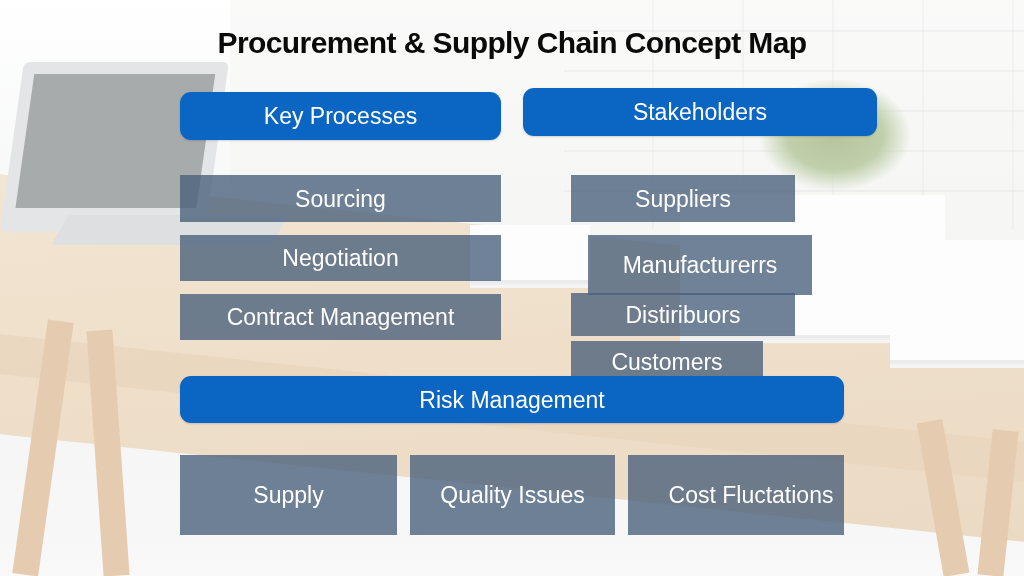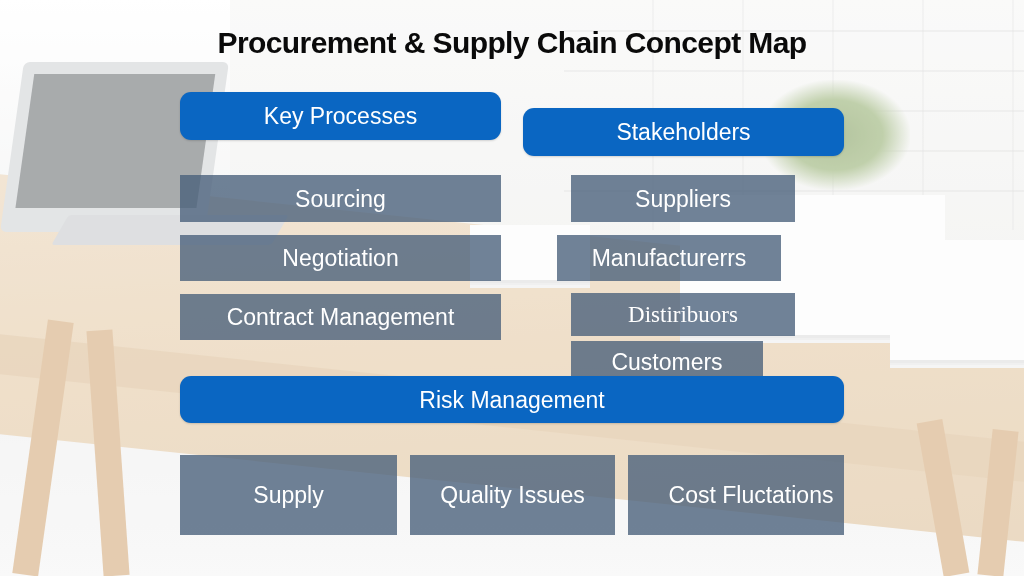--- a/index.html
+++ b/index.html
@@ -66,24 +66,24 @@
   <div class="haze"></div>
 </div>
 
 <div class="title">Procurement &amp; Supply Chain Concept Map</div>
 
 <div class="box hdr" style="left:180px;top:92px;width:321px;height:48px;">Key Processes</div>
 <div class="box item" style="left:180px;top:158px;width:321px;height:47px;">Sourcing</div>
 <div class="box item" style="left:180px;top:218px;width:321px;height:46px;">Negotiation</div>
 <div class="box item" style="left:180px;top:277px;width:321px;height:46px;">Contract Management</div>
 
-<div class="box hdr" style="left:523px;top:108px;width:321px;height:48px;">Stakeholders</div>
+<div class="box hdr" style="left:523px;top:88px;width:354px;height:48px;">Stakeholders</div>
 <div class="box item" style="left:571px;top:158px;width:224px;height:47px;">Suppliers</div>
-<div class="box item" style="left:557px;top:218px;width:224px;height:46px;">Manufacturerrs</div>
-<div class="box item" style="left:571px;top:276px;width:224px;height:43px;font-family:Liberation Serif, serif;">Distiribuors</div>
+<div class="box item" style="left:588px;top:218px;width:224px;height:60px;">Manufacturerrs</div>
+<div class="box item" style="left:571px;top:276px;width:224px;height:43px;">Distiribuors</div>
 <div class="box item" style="left:571px;top:324px;width:192px;height:42px;">Customers</div>
 
 <div class="box hdr" style="left:180px;top:376px;width:664px;height:47px;">Risk Management</div>
 <div class="box item" style="left:180px;top:438px;width:217px;height:80px;flex-direction:column;">
   <span>Supply</span>
 </div>
 <div class="box item" style="left:410px;top:438px;width:205px;height:80px;">Quality Issues</div>
 <div class="box item" style="left:628px;top:438px;width:216px;height:80px;padding-left:30px;">Cost Fluctations</div>
 
 </body></html>

